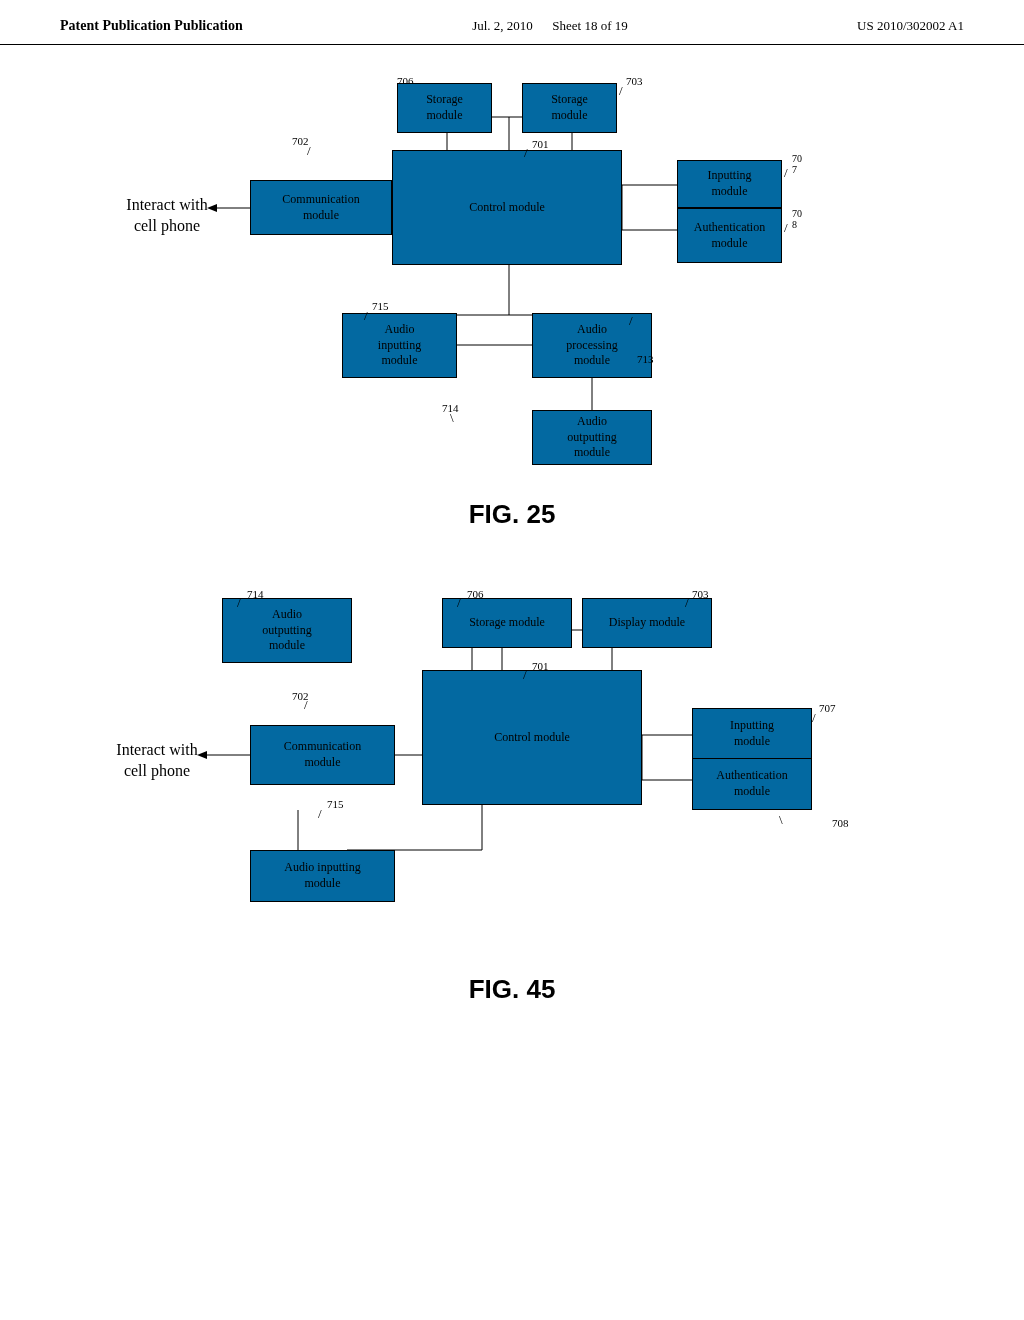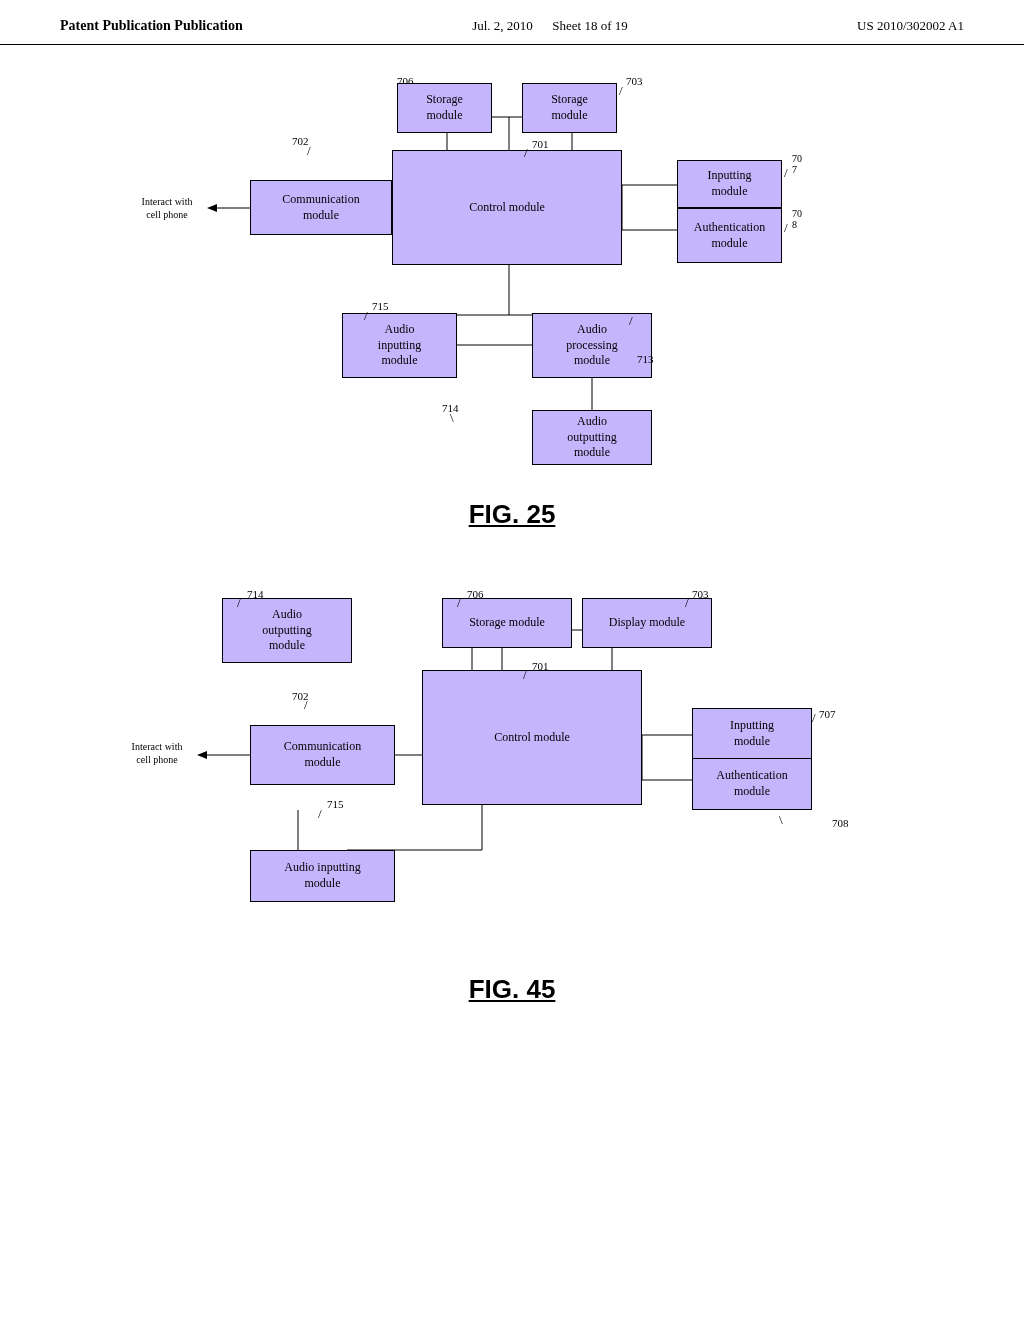--- a/index.html
+++ b/index.html
@@ -21,21 +21,20 @@
       border-bottom: 1px solid #000;
       font-size: 13px;
     }
     .header-left { font-weight: bold; font-size: 14px; }
     .header-center { font-size: 13px; }
     .header-right { font-size: 13px; }
 
     
     .page-content {
       padding: 20px 60px;
-      text-decoration: underline;
     }
 
     
     .figure-container {
       display: flex;
       flex-direction: column;
       align-items: center;
       margin-bottom: 30px;
     }
 
@@ -44,33 +43,33 @@
       font-weight: bold;
       text-align: center;
       margin: 14px 0 20px 0;
       font-family: Arial, sans-serif;
     }
 
     
     .box {
       position: absolute;
       border: 1px solid #000;
-      background: #c4b5fd;
+      background: #0369a1;
       display: flex;
       align-items: center;
       justify-content: center;
       text-align: center;
       font-size: 12px;
       line-height: 1.3;
     }
 
     
     .lbl {
       position: absolute;
-      font-size: 10px;
+      font-size: 16px;
       text-align: center;
       line-height: 1.3;
     }
 
     
     .ref {
       position: absolute;
       font-size: 11px;
     }
 
@@ -311,21 +310,21 @@
       <div class="box" style="left:590px;top:128px;width:120px;height:52px;">
         <span style="white-space:pre-line;">Inputting
 module</span>
       </div>
 
       <div class="box" style="left:590px;top:178px;width:120px;height:52px;">
         <span style="white-space:pre-line;">Authentication
 module</span>
       </div>
 
-      <span class="ref" style="left:717px;top:128px;">707</span>
+      <span class="ref" style="left:717px;top:122px;">707</span>
       <span class="ref" style="left:710px;top:130px;font-size:13px;">/</span>
 
       <span class="ref" style="left:730px;top:237px;">708</span>
       <span class="ref" style="left:677px;top:232px;font-size:13px;">\</span>
 
       <span class="ref" style="left:225px;top:218px;">715</span>
       <span class="ref" style="left:216px;top:226px;font-size:13px;">/</span>
 
       <div class="box" style="left:148px;top:270px;width:145px;height:52px;">
         <span style="white-space:pre-line;">Audio inputting

